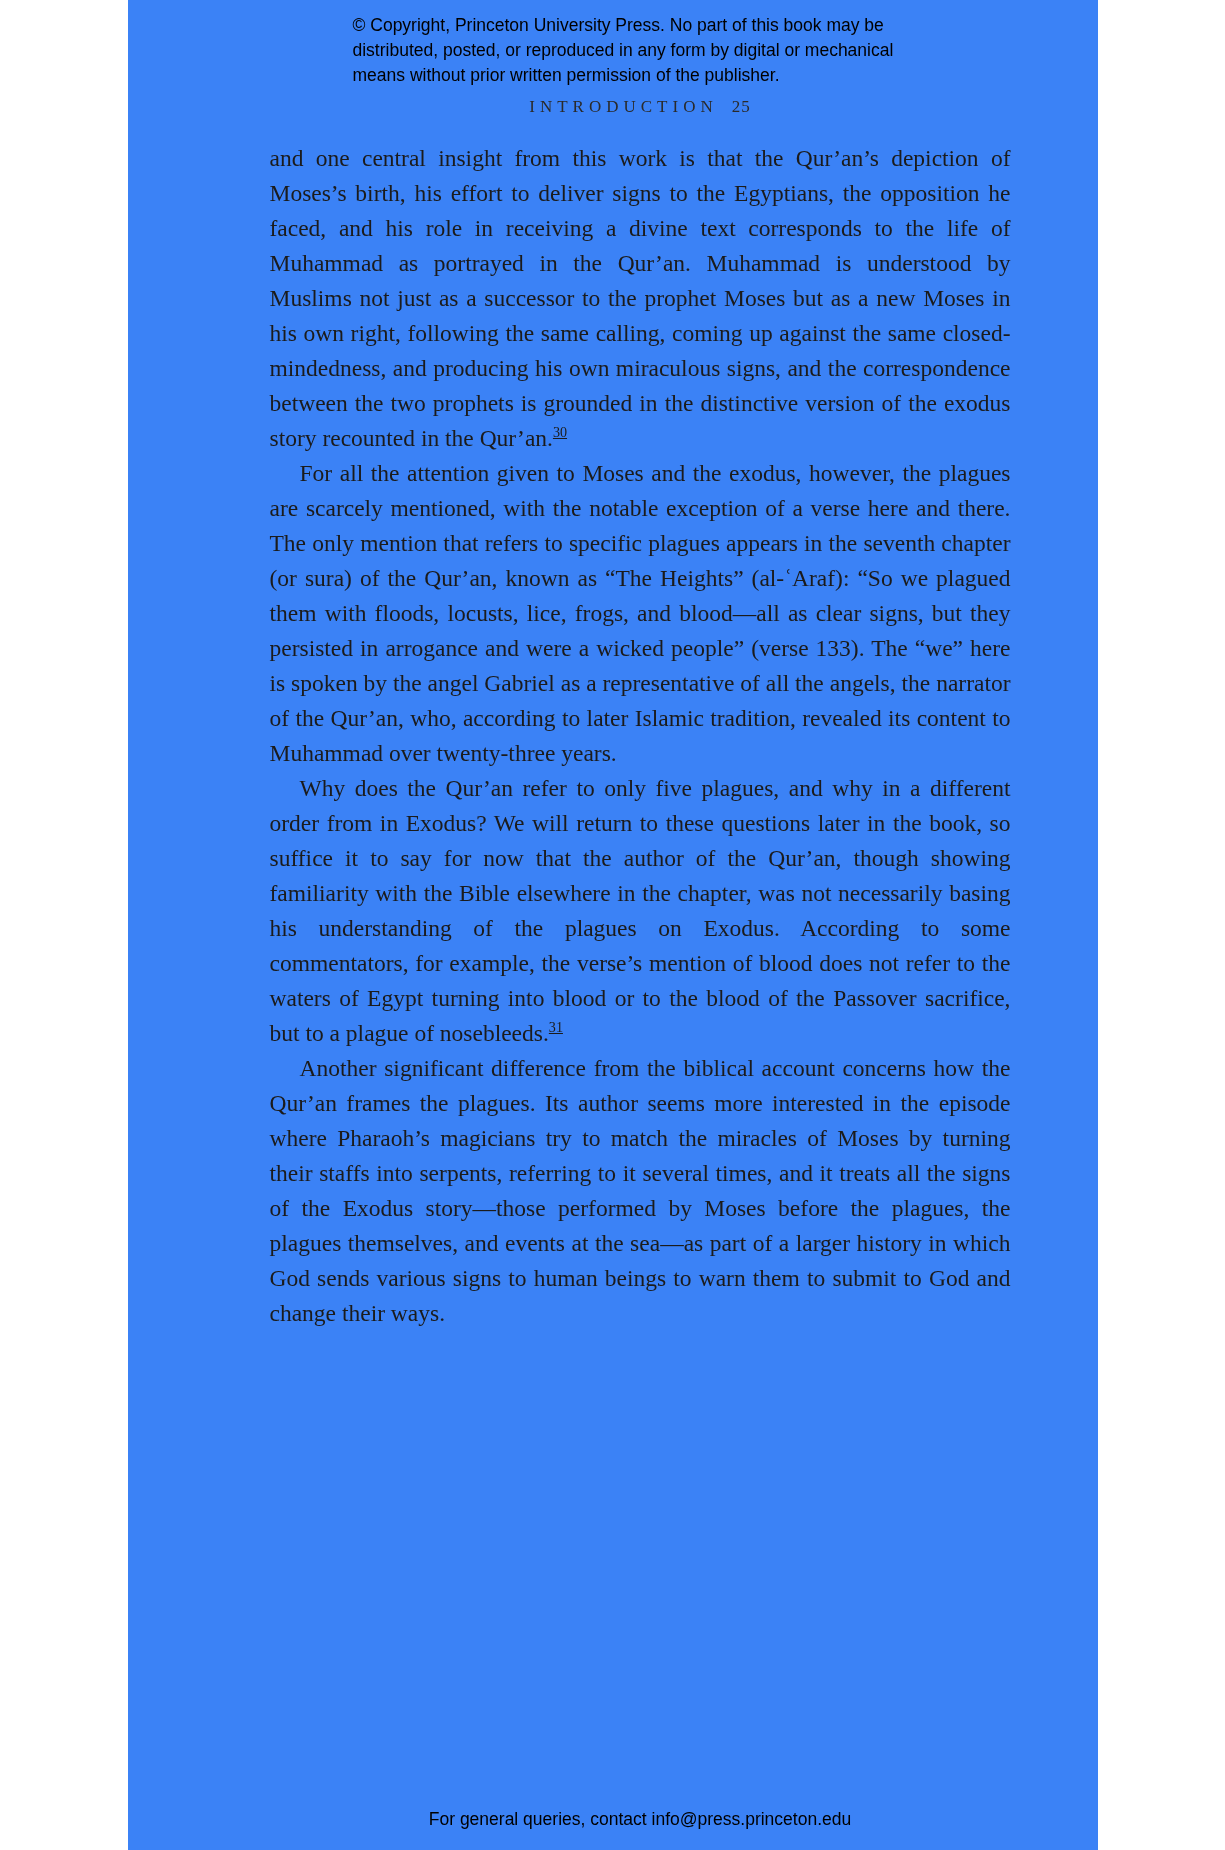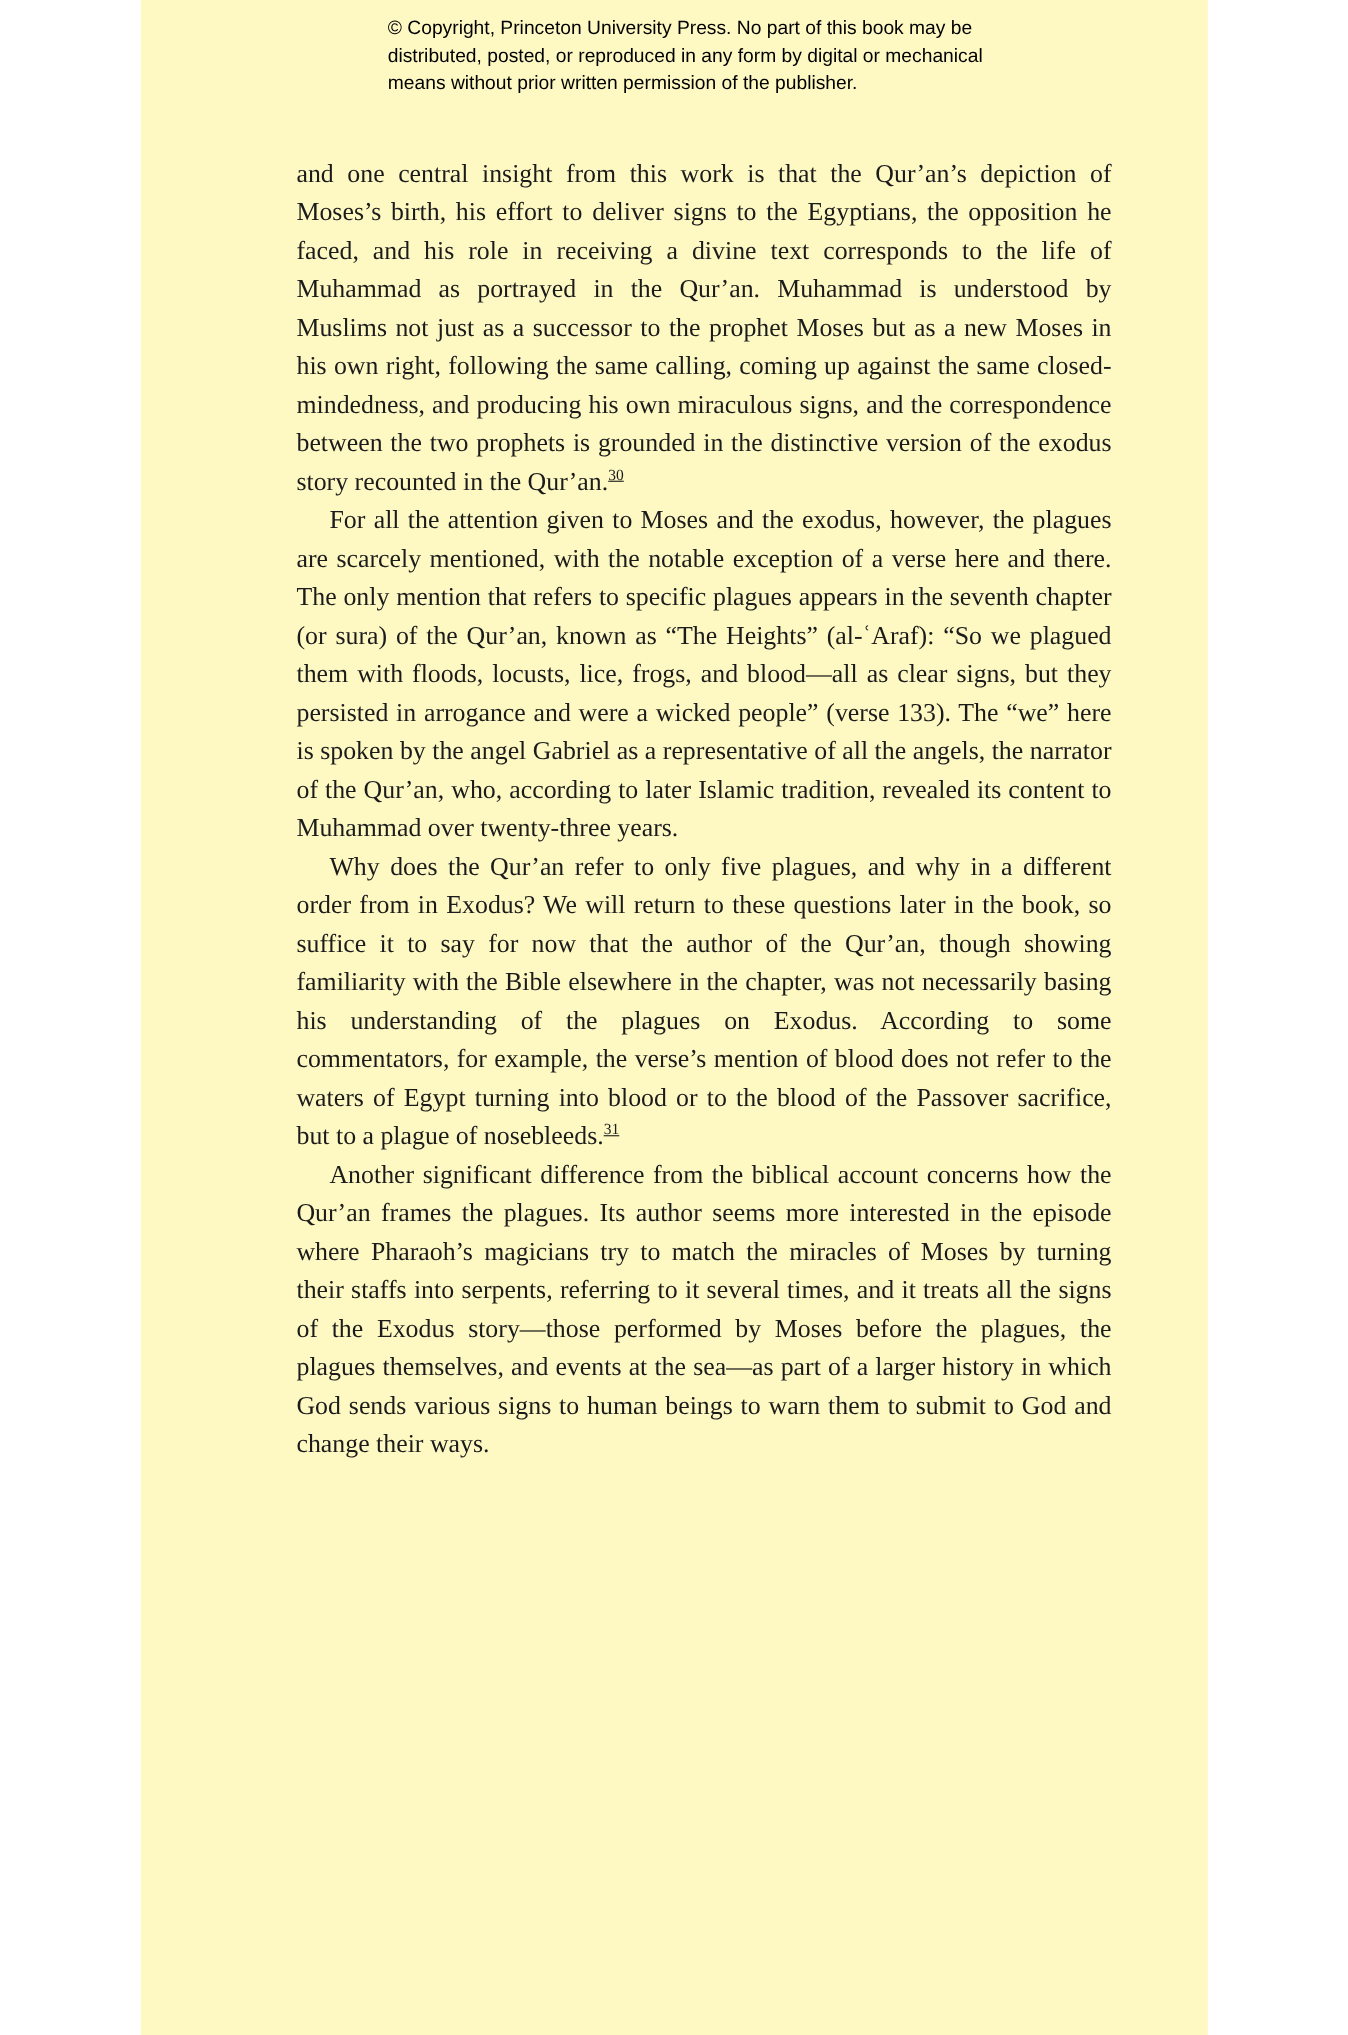--- a/index.html
+++ b/index.html
@@ -5,21 +5,21 @@
   <style>
     html, body {
       margin: 0;
       padding: 0;
       background: #ffffff;
     }
     .page {
       position: relative;
       width: 970px;
       height: 1850px;
-      background: #fef9c3;
+      background: #3b82f6;
       color: #161616;
       overflow: hidden;
       margin: 0 auto;
     }
     .copyright {
       position: absolute;
       top: 13px;
       left: 225px;
       width: 620px;
       font-family: "Liberation Sans", sans-serif;
@@ -84,27 +84,31 @@
   </style>
 </head>
 <body>
 
 <div class="page">
 
   <div class="copyright">© Copyright, Princeton University Press. No part of this book may be
 distributed, posted, or reproduced in any form by digital or mechanical
 means without prior written permission of the publisher.</div>
 
+  <div class="running-head">
+    <span class="head-title">INTRODUCTION</span><span class="head-pageno">25</span>
+  </div>
 
   <div class="body-text">
 
     <p class="para"><span>and one central insight from this work is that the Qur’an’s depiction of Moses’s birth, his effort to deliver signs to the Egyptians, the opposition he faced, and his role in receiving a divine text corresponds to the life of Muhammad as portrayed in the Qur’an. Muhammad is understood by Muslims not just as a successor to the prophet Moses but as a new Moses in his own right, following the same calling, coming up against the same closed-mindedness, and producing his own miraculous signs, and the correspondence between the two prophets is grounded in the distinctive version of the exodus story recounted in the Qur’an.</span><sup>30</sup></p>
 
     <p class="para indent"><span>For all the attention given to Moses and the exodus, however, the plagues are scarcely mentioned, with the notable exception of a verse here and there. The only mention that refers to specific plagues appears in the seventh chapter (or sura) of the Qur’an, known as “The Heights” (al-ʿAraf): “So we plagued them with floods, locusts, lice, frogs, and blood—all as clear signs, but they persisted in arrogance and were a wicked people” (verse 133). The “we” here is spoken by the angel Gabriel as a representative of all the angels, the narrator of the Qur’an, who, according to later Islamic tradition, revealed its content to Muhammad over twenty-three years.</span></p>
 
     <p class="para indent"><span>Why does the Qur’an refer to only five plagues, and why in a different order from in Exodus? We will return to these questions later in the book, so suffice it to say for now that the author of the Qur’an, though showing familiarity with the Bible elsewhere in the chapter, was not necessarily basing his understanding of the plagues on Exodus. According to some commentators, for example, the verse’s mention of blood does not refer to the waters of Egypt turning into blood or to the blood of the Passover sacrifice, but to a plague of nosebleeds.</span><sup>31</sup></p>
 
     <p class="para indent"><span>Another significant difference from the biblical account concerns how the Qur’an frames the plagues. Its author seems more interested in the episode where Pharaoh’s magicians try to match the miracles of Moses by turning their staffs into serpents, referring to it several times, and it treats all the signs of the Exodus story—those performed by Moses before the plagues, the plagues themselves, and events at the sea—as part of a larger history in which God sends various signs to human beings to warn them to submit to God and change their ways.</span></p>
 
   </div>
 
+  <div class="footer">For general queries, contact info@press.princeton.edu</div>
 
 </div>
 
 </body></html>

